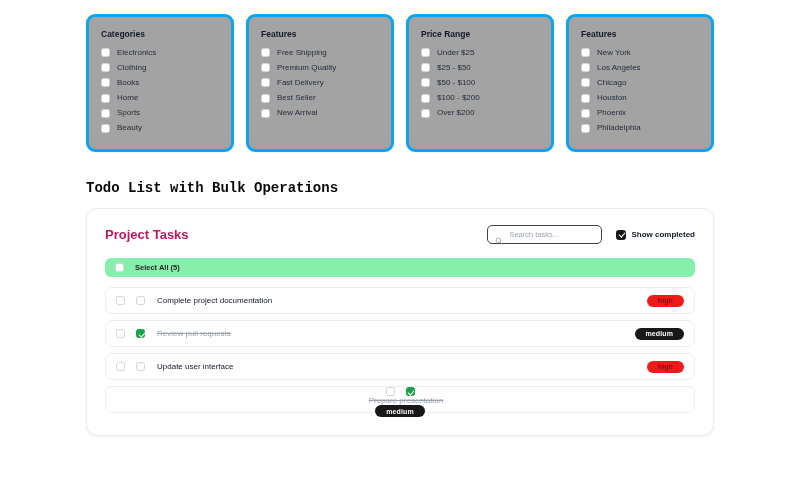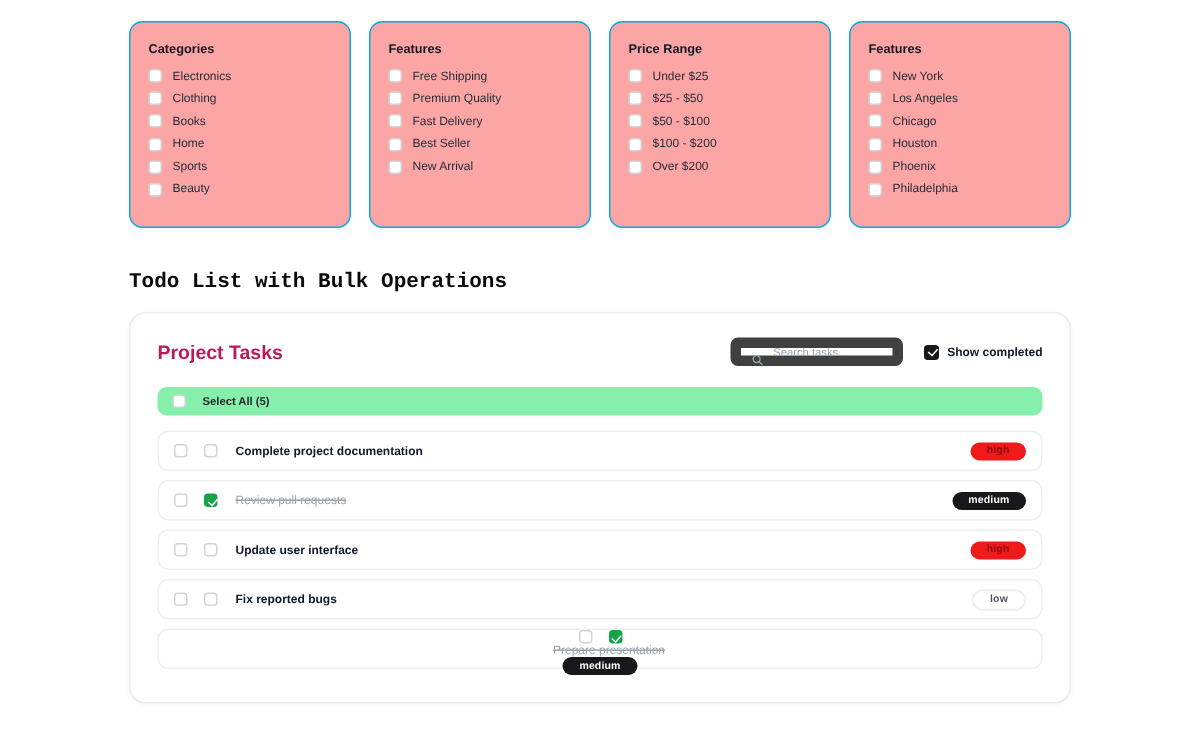--- a/index.html
+++ b/index.html
@@ -21,21 +21,21 @@
   .active-chip {
     display: inline-flex; align-items: center; gap: 4px;
     font-size: 8px; color: #6b7280; padding: 2px 6px;
     border-radius: 5px; background: #fff;
   }
   .funnel { width: 8px; height: 8px; display: block; }
 
   
   .filter-grid { display: grid; grid-template-columns: repeat(4, 1fr); gap: 12px; }
   .filter-card {
-    background: #fca5a5; border: 1px solid #0ea5e9; border-radius: 9px;
+    background: #a3a3a3; border: 3px solid #0ea5e9; border-radius: 9px;
     padding: 12px 12px 14px 12px; min-height: 138px;
     box-shadow: 0 1px 2px rgba(16,24,40,.04);
   }
   .filter-card h3 { font-size: 8.5px; font-weight: 700; color: #111827; margin-bottom: 9px; }
   .opt { display: flex; align-items: center; gap: 7px; margin-bottom: 5.5px; }
   .opt:last-child { margin-bottom: 0; }
   .opt label { font-size: 8px; color: #1f2937; line-height: 1.2; }
 
   .cb {
     width: 9px; height: 9px; border: 1px solid #d4d4d8; border-radius: 2.5px;
@@ -61,42 +61,42 @@
   }
   .todo-card-head {
     display: flex; align-items: center; justify-content: space-between;
     margin-bottom: 14px;
   }
   .todo-card-title { font-size: 13px; font-weight: 700; color: #be185d; }
   .head-right { display: flex; align-items: center; gap: 14px; }
   .search-box {
     display: flex; align-items: center; gap: 6px;
     width: 115px; height: 19px; padding: 0 7px;
-    border: 7px solid #404040; border-radius: 5px; background: #fff;
+    border: 1px solid #404040; border-radius: 5px; background: #fff;
   }
   .search-box .ph { font-size: 7.5px; color: #9ca3af; }
   .mag { width: 8px; height: 8px; display: block; }
   .show-completed { display: flex; align-items: center; gap: 5px; }
   .show-completed span { font-size: 8px; color: #111827; font-weight: 600; }
 
   .select-all-row {
     display: flex; align-items: center; gap: 11px;
     background: #86efac; border-radius: 6px;
     height: 19px; padding: 0 10px; margin-bottom: 10px;
   }
   .select-all-row span { font-size: 7.5px; color: #27272a; font-weight: 600; }
 
   .task-row {
     display: flex; align-items: center;
     border: 1px solid #eeeef0; border-radius: 7px;
     height: 27px; padding: 0 10px; margin-bottom: 6px;
   }
   .task-row:last-child { margin-bottom: 0; flex-direction: column; }
   .task-row .boxes { display: flex; align-items: center; gap: 11px; }
-  .task-label { font-size: 8px; color: #111827; font-weight: 700; margin-left: 12px; }
+  .task-label { font-size: 8px; color: #111827; font-weight: 400; margin-left: 12px; }
   .task-row.done .task-label { color: #9ca3af; font-weight: 400; text-decoration: line-through; }
   .spacer { flex: 1 1 auto; }
 
   .badge {
     font-size: 7px; font-weight: 700; letter-spacing: .1px;
     padding: 2.5px 11px; border-radius: 999px; line-height: 1;
   }
   .badge.high   { background: #ef1b1b; color: #8a0c0c; }
   .badge.medium { background: #18181b; color: #fafafa; }
   .badge.low    { background: #fff; color: #52525b; border: 1px solid #ececef; }
@@ -260,29 +260,20 @@
         </div>
         <div class="task-row">
           <div class="boxes">
             <span class="cb"></span>
             <span class="cb"></span>
           </div>
           <span class="task-label">Update user interface</span>
           <div class="spacer"></div>
           <span class="badge high">high</span>
         </div>
-        <div class="task-row">
-          <div class="boxes">
-            <span class="cb"></span>
-            <span class="cb"></span>
-          </div>
-          <span class="task-label">Fix reported bugs</span>
-          <div class="spacer"></div>
-          <span class="badge low">low</span>
-        </div>
         <div class="task-row done">
           <div class="boxes">
             <span class="cb"></span>
             <span class="cb checked-green"></span>
           </div>
           <span class="task-label">Prepare presentation</span>
           <div class="spacer"></div>
           <span class="badge medium">medium</span>
         </div>
       </div>

